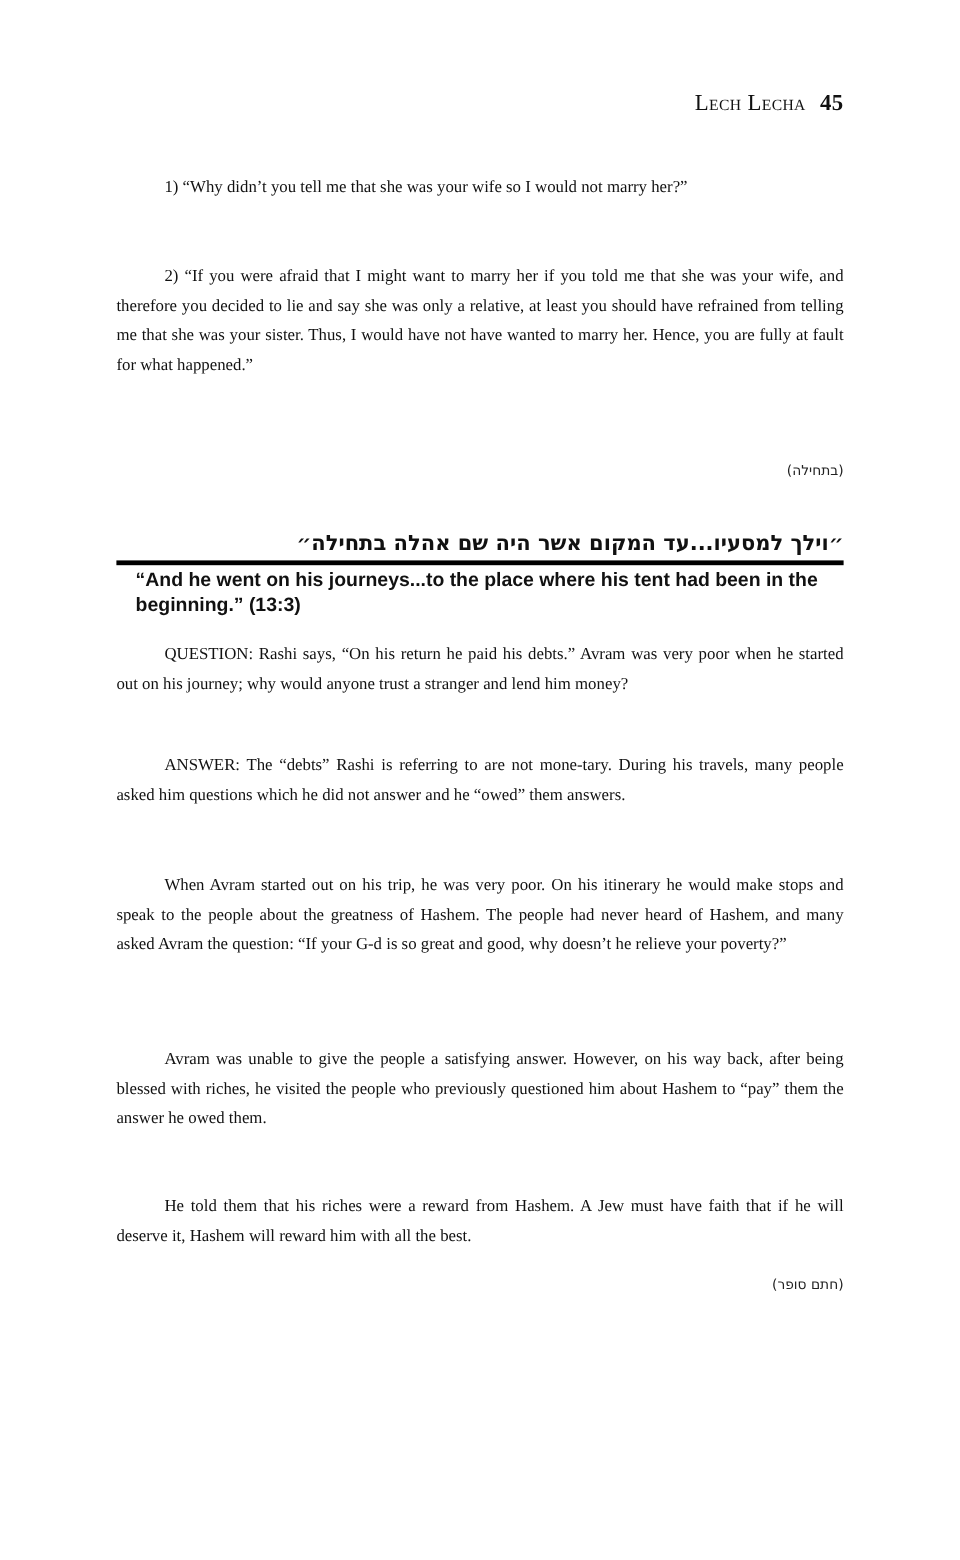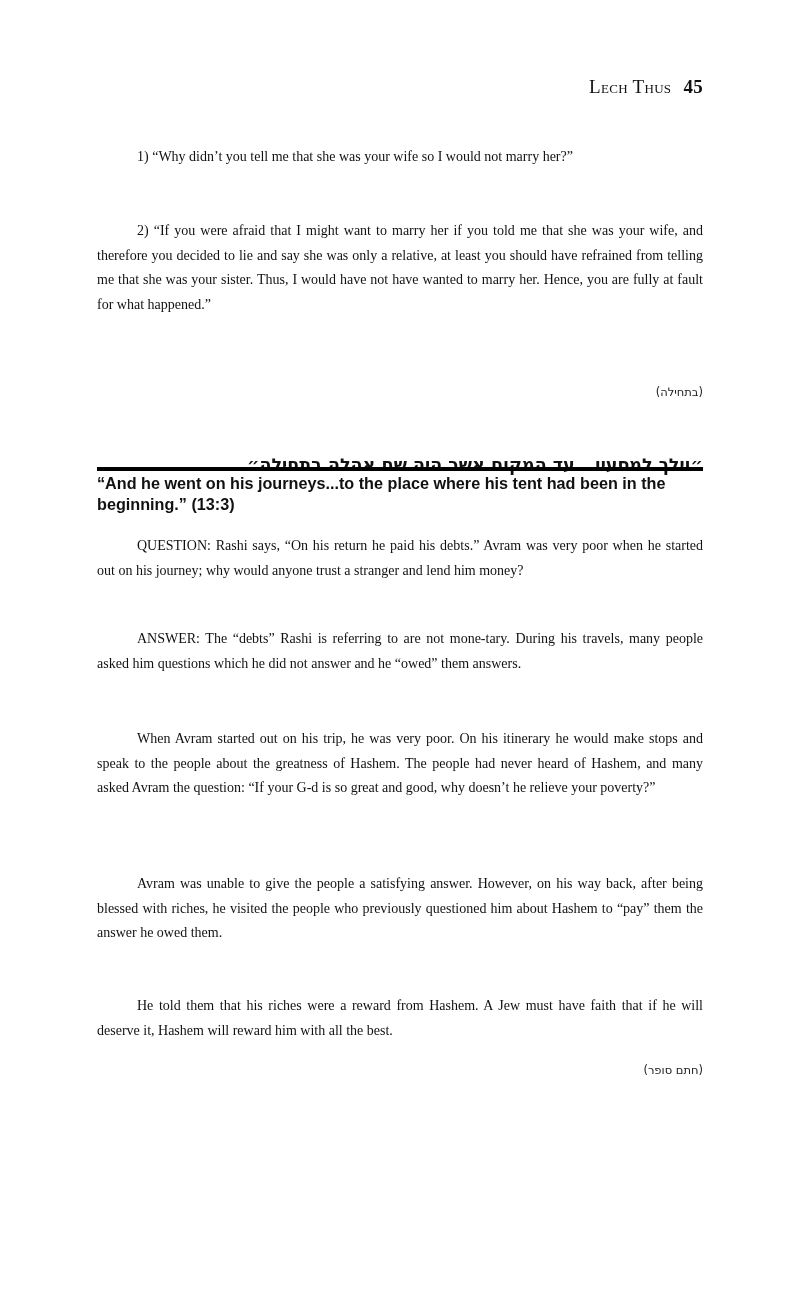--- a/index.html
+++ b/index.html
@@ -8,37 +8,37 @@
     .running-head { position: absolute; top: 76px; right: 0; font-family: "Liberation Serif", "DejaVu Serif", serif; font-size: 19px; letter-spacing: 0.3px; }
     .running-head .title { font-variant: small-caps; }
     .running-head .num { font-weight: bold; margin-left: 12px; }
     .body-text { font-family: "Liberation Serif", "DejaVu Serif", serif; font-size: 14px; line-height: 24.6px; text-align: justify; color: #111; }
     .para { margin: 0; text-indent: 40px; }
     .p1 { position: absolute; top: 145px; width: 606px; }
     .p2 { position: absolute; top: 219px; width: 606px; }
     .cite { position: absolute; font-family: "DejaVu Sans", sans-serif; font-size: 11.5px; direction: rtl; color: #222; }
     .cite1 { top: 385px; right: 0; }
     .cite2 { top: 1063px; right: 0; }
-    .hebrew-title { position: absolute; top: 455px; right: 0; width: 606px; text-align: right; direction: rtl; font-family: "DejaVu Sans", sans-serif; font-weight: bold; font-size: 17.5px; color: #111; }
+    .hebrew-title { position: absolute; top: 443px; right: 0; width: 606px; text-align: right; direction: rtl; font-family: "DejaVu Sans", sans-serif; font-weight: bold; font-size: 17.5px; color: #111; }
     .rule { position: absolute; top: 467px; left: 0; width: 606px; height: 4px; background: #000; }
-    .eng-title { position: absolute; top: 473px; left: 0; width: 606px; font-family: "Liberation Sans", "DejaVu Sans", sans-serif; font-weight: bold; font-size: 16.2px; line-height: 21px; color: #111; }
+    .eng-title { position: absolute; top: 473px; left: 16px; width: 606px; font-family: "Liberation Sans", "DejaVu Sans", sans-serif; font-weight: bold; font-size: 16.2px; line-height: 21px; color: #111; }
     .p3 { position: absolute; top: 534px; width: 606px; }
     .p4 { position: absolute; top: 627px; width: 606px; }
     .p5 { position: absolute; top: 727px; width: 606px; }
     .p6 { position: absolute; top: 872px; width: 606px; }
     .p7b { position: absolute; top: 994px; width: 606px; }
     .p2 .para, .p3 .para { }
   </style>
 </head>
 <body>
 
 <div class="page">
 
   <div class="running-head">
-    <span class="title">Lech Thus</span><span class="num">45</span>
+    <span class="title">Lech Lecha</span><span class="num">45</span>
   </div>
 
   <div class="body-text p1">
     <p class="para">1) “Why didn’t you tell me that she was your wife so I would not marry her?”</p>
   </div>
 
   <div class="body-text p2">
     <p class="para">2) “If you were afraid that I might want to marry her if you told me that she was your wife, and therefore you decided to lie and say she was only a relative, at least you should have refrained from telling me that she was your sister. Thus, I would have not have wanted to marry her. Hence, you are fully at fault for what happened.”</p>
   </div>
 

